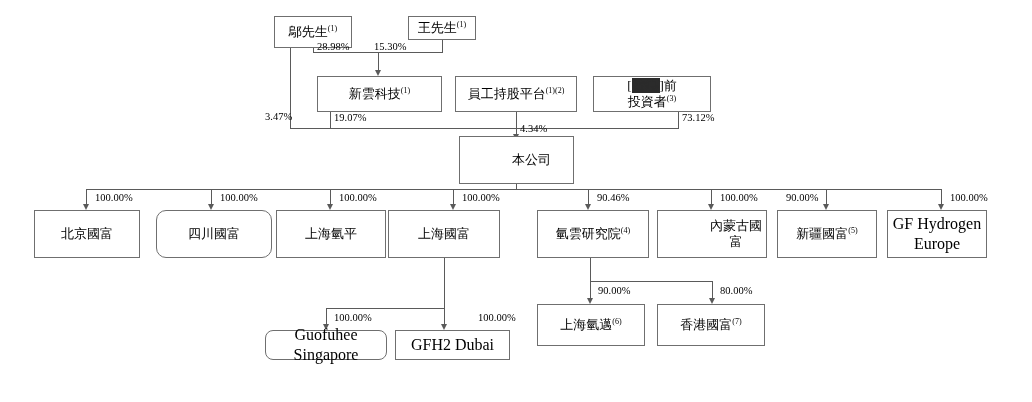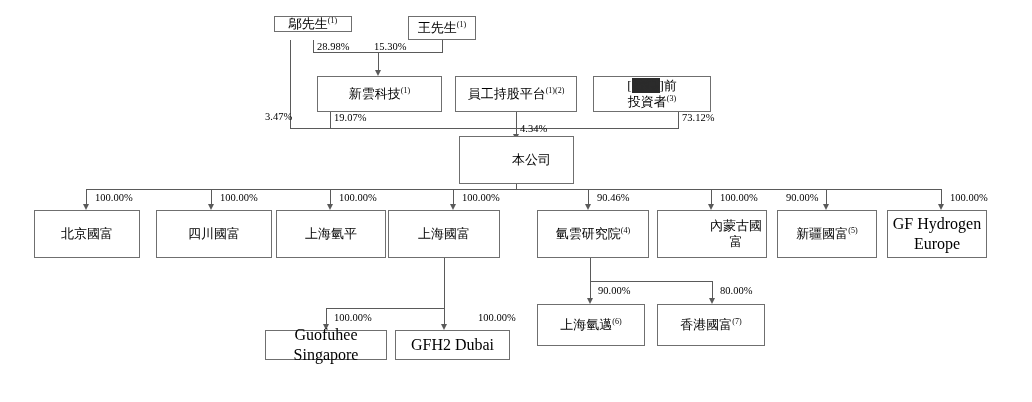--- a/index.html
+++ b/index.html
@@ -63,21 +63,21 @@
     white-space:nowrap;
     font-family:"Liberation Serif","DejaVu Serif",serif;
     z-index:4;
   }
 </style>
 </head>
 <body>
 
 <div id="chart">
 
-  <div class="node" style="left:274px;top:16px;width:78px;height:16px;justify-content:center;">
+  <div class="node" style="left:274px;top:16px;width:78px;height:32px;justify-content:center;">
     <span class="label">
       <span>鄔先生</span><span class="sup">(1)</span>
     </span>
   </div>
 
   <div class="node" style="left:408px;top:16px;width:68px;height:24px;">
     <span class="label">
       <span>王先生</span><span class="sup">(1)</span>
     </span>
   </div>
@@ -164,21 +164,21 @@
   <div class="pct" style="left:786px;top:192px;">90.00%</div>
 
   <div class="ln v" style="left:941px;top:189px;height:17px;"></div>
   <div class="arrow" style="left:937.5px;top:204px;"></div>
   <div class="pct" style="left:950px;top:192px;">100.00%</div>
 
   <div class="node" style="left:34px;top:210px;width:106px;height:48px;">
     <span class="label">北京國富</span>
   </div>
 
-  <div class="node" style="left:156px;top:210px;width:116px;height:48px;">
+  <div class="node" style="left:156px;top:210px;width:116px;height:48px;border-radius:10px;">
     <span class="label">四川國富</span>
   </div>
 
   <div class="node" style="left:388px;top:210px;width:112px;height:48px;">
     <span class="label">上海國富</span>
   </div>
 
   <div class="node" style="left:276px;top:210px;width:110px;height:48px;">
     <span class="label">上海氫平</span>
   </div>
@@ -209,21 +209,21 @@
   <div class="ln v" style="left:444px;top:258px;height:50px;"></div>
   <div class="ln h" style="left:326px;top:308px;width:118px;"></div>
   <div class="ln v" style="left:326px;top:308px;height:18px;"></div>
   <div class="arrow" style="left:322.5px;top:324px;"></div>
   <div class="ln v" style="left:444px;top:308px;height:18px;"></div>
   <div class="arrow" style="left:440.5px;top:324px;"></div>
 
   <div class="pct" style="left:334px;top:312px;">100.00%</div>
   <div class="pct" style="left:478px;top:312px;">100.00%</div>
 
-  <div class="node latin" style="left:265px;top:330px;width:122px;height:30px;">
+  <div class="node latin" style="left:265px;top:330px;width:122px;height:30px;border-radius:8px;">
     <span class="label">Guofuhee Singapore</span>
   </div>
 
   <div class="node latin" style="left:395px;top:330px;width:115px;height:30px;">
     <span class="label">GFH2 Dubai</span>
   </div>
 
   <div class="ln v" style="left:590px;top:258px;height:23px;"></div>
   <div class="ln h" style="left:590px;top:281px;width:122px;"></div>
   <div class="ln v" style="left:590px;top:281px;height:19px;"></div>

